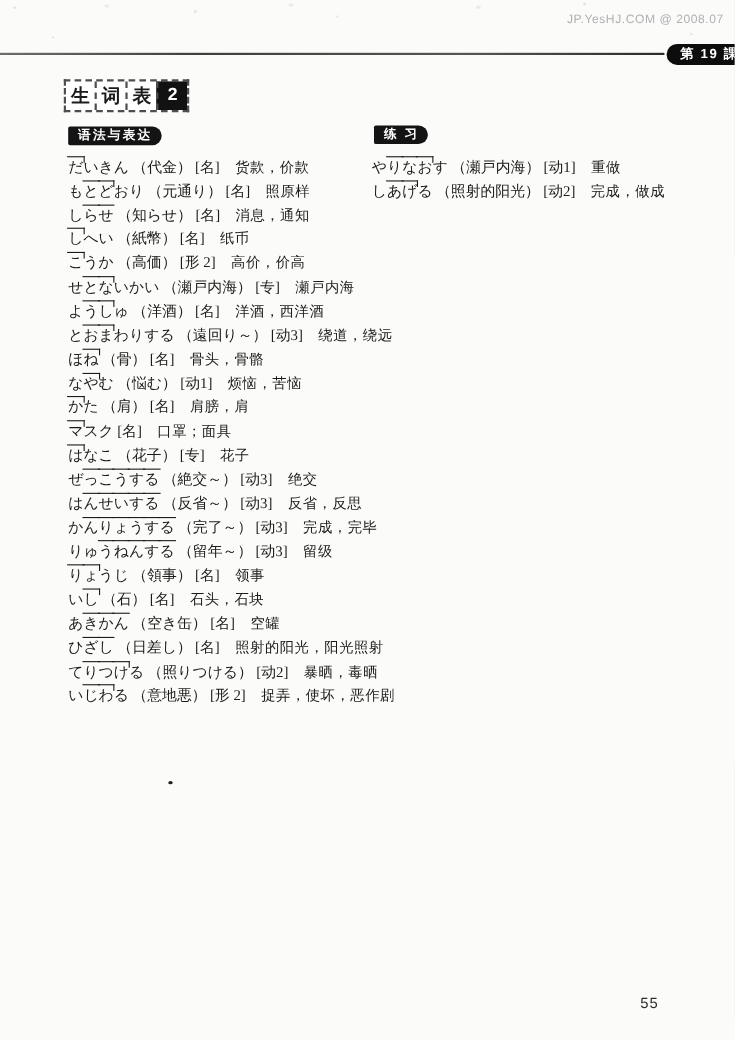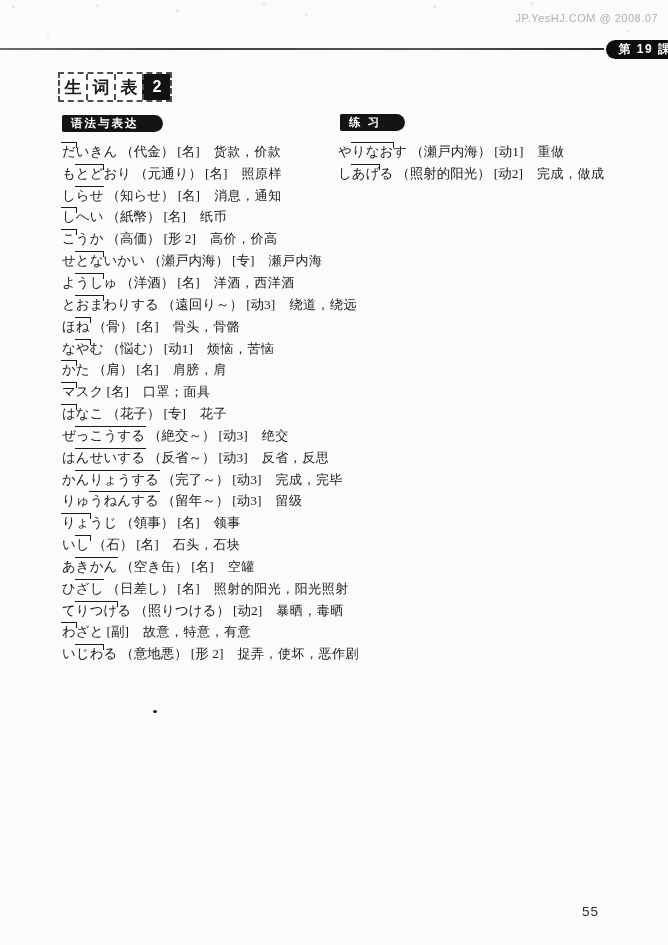--- a/index.html
+++ b/index.html
@@ -50,21 +50,21 @@
     border-left:2px dashed #4e4e4e;
     font-family:"Liberation Sans","DejaVu Sans",sans-serif;
   }
   .tcell:first-child{border-left:none;}
   .tnum{background:#121212;color:#fff;font-size:16px;}
 
   .pill{
     position:absolute;background:var(--pill,#141414);color:#fff;
     font-family:"Liberation Sans","DejaVu Sans",sans-serif;
     font-weight:bold;font-size:11.5px;letter-spacing:2px;
-    height:17px;line-height:17px;padding:0 24px 0 9px;
+    height:17px;line-height:17px;padding:0 8px 0 9px;
     border-radius:2px 10px 10px 2px;white-space:nowrap;
   }
 
   .col-entries{position:absolute;}
   .entry{
     display:flex;align-items:center;height:21.85px;
     white-space:nowrap;font-size:13.5px;
   }
   .kana span{display:inline-block;position:relative;line-height:1.15;}
   .kana span.acc::before{
@@ -246,25 +246,20 @@
         <span class="pos">[名]</span>
         <span class="meaning">照射的阳光，阳光照射</span>
       </div>
       <div class="entry">
         <span class="kana"><span>て</span><span class="acc">り</span><span class="acc">つ</span><span class="acc drop">け</span><span>る</span></span>
         <span class="kanji">（照りつける）</span>
         <span class="pos">[动2]</span>
         <span class="meaning">暴晒，毒晒</span>
       </div>
       <div class="entry">
-        <span class="kana"><span class="acc drop">わ</span><span>ざ</span><span>と</span></span>
-        <span class="pos">[副]</span>
-        <span class="meaning">故意，特意，有意</span>
-      </div>
-      <div class="entry">
         <span class="kana"><span>い</span><span class="acc">じ</span><span class="acc drop">わ</span><span>る</span></span>
         <span class="kanji">（意地悪）</span>
         <span class="pos">[形 2]</span>
         <span class="meaning">捉弄，使坏，恶作剧</span>
       </div>
     </div>
   <div class="col-entries" style="left:338px;top:141px;">
       <div class="entry">
         <span class="kana"><span>や</span><span class="acc">り</span><span class="acc">な</span><span class="acc drop">お</span><span>す</span></span>
         <span class="kanji">（瀬戸内海）</span>

